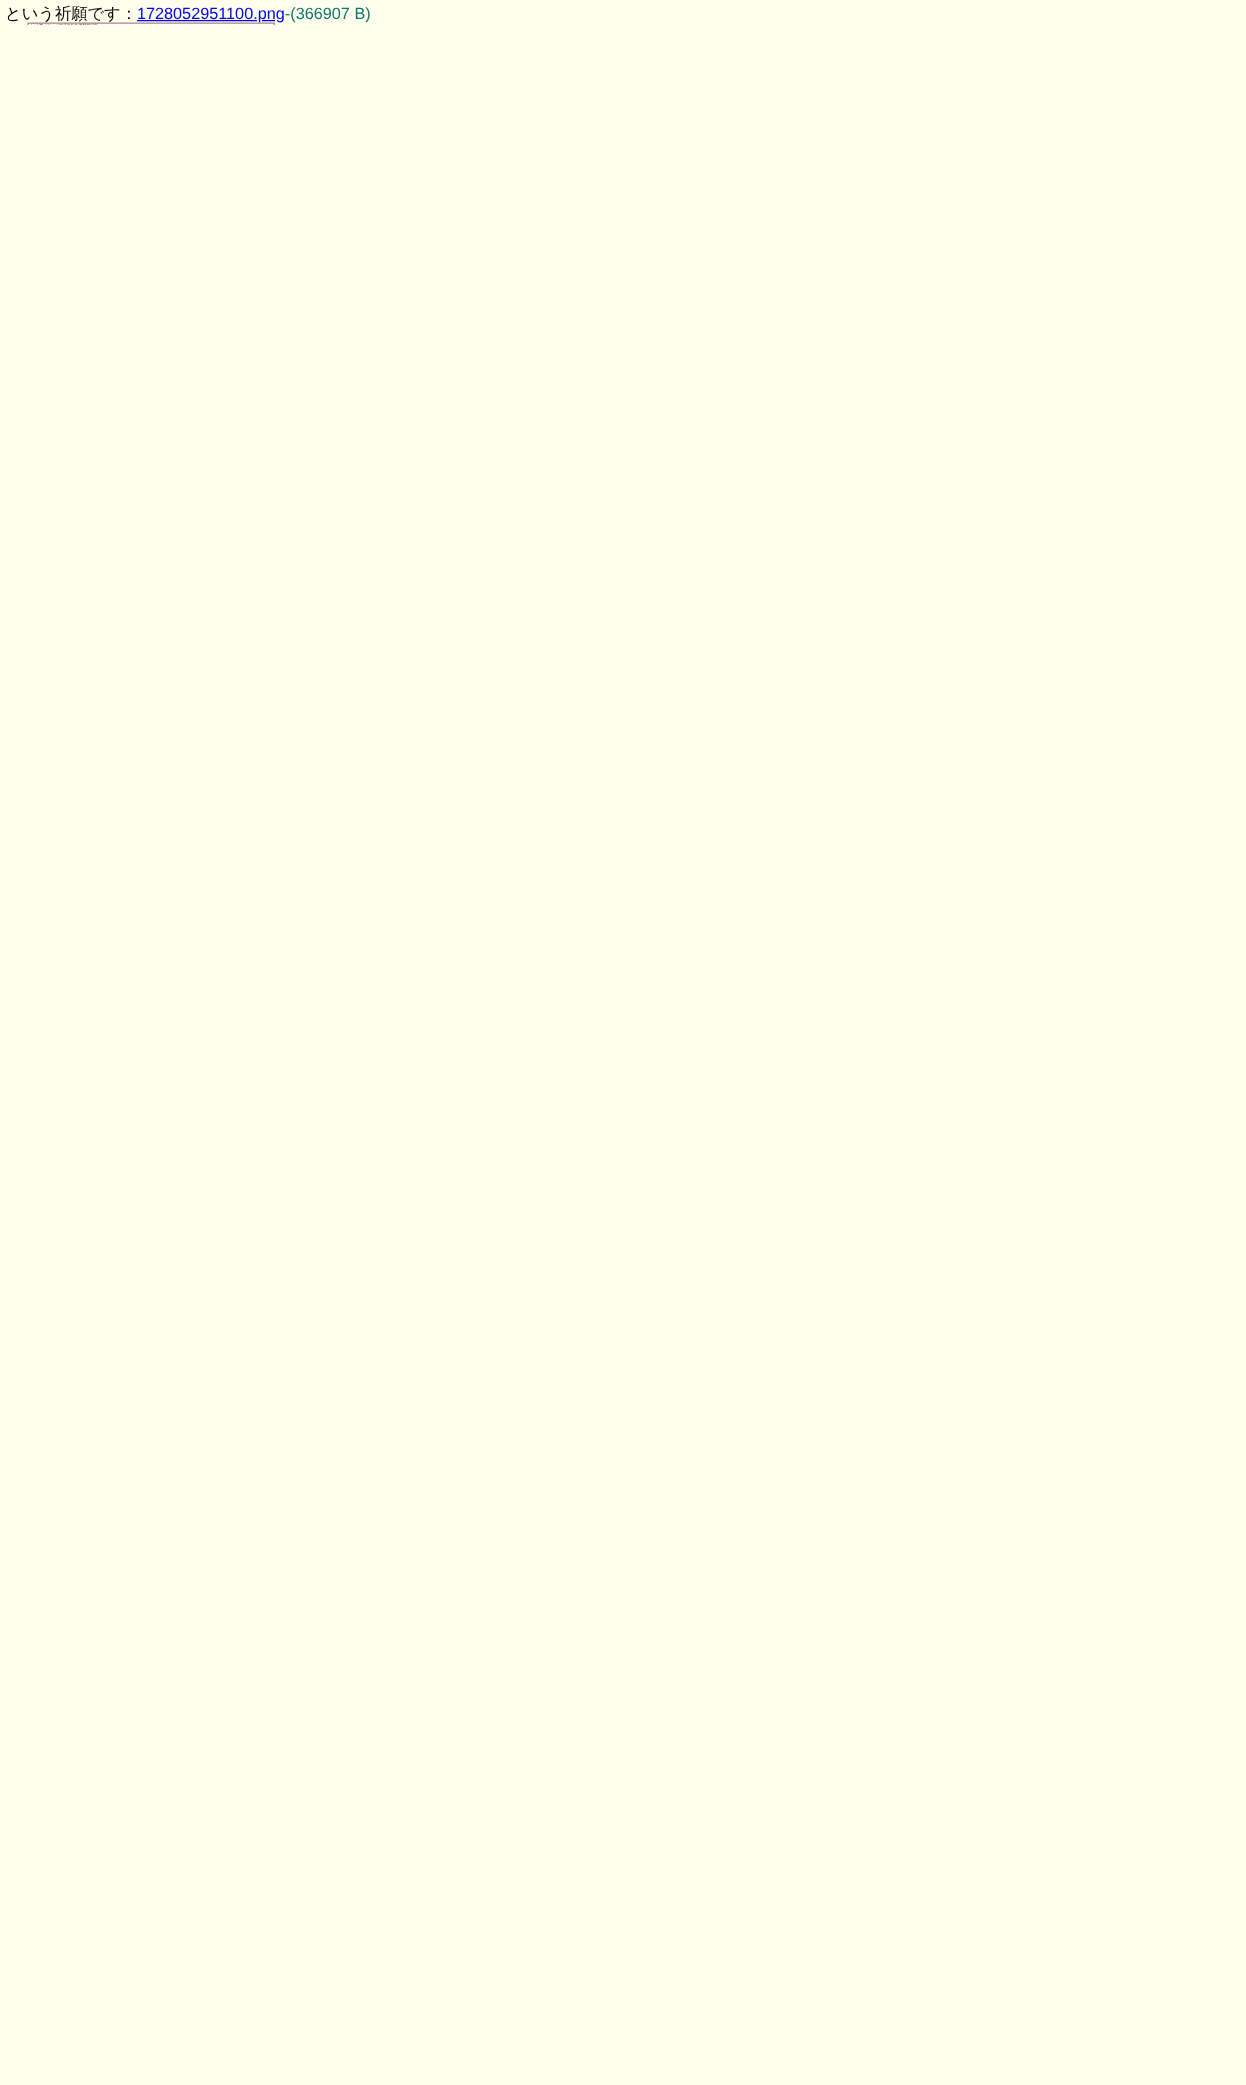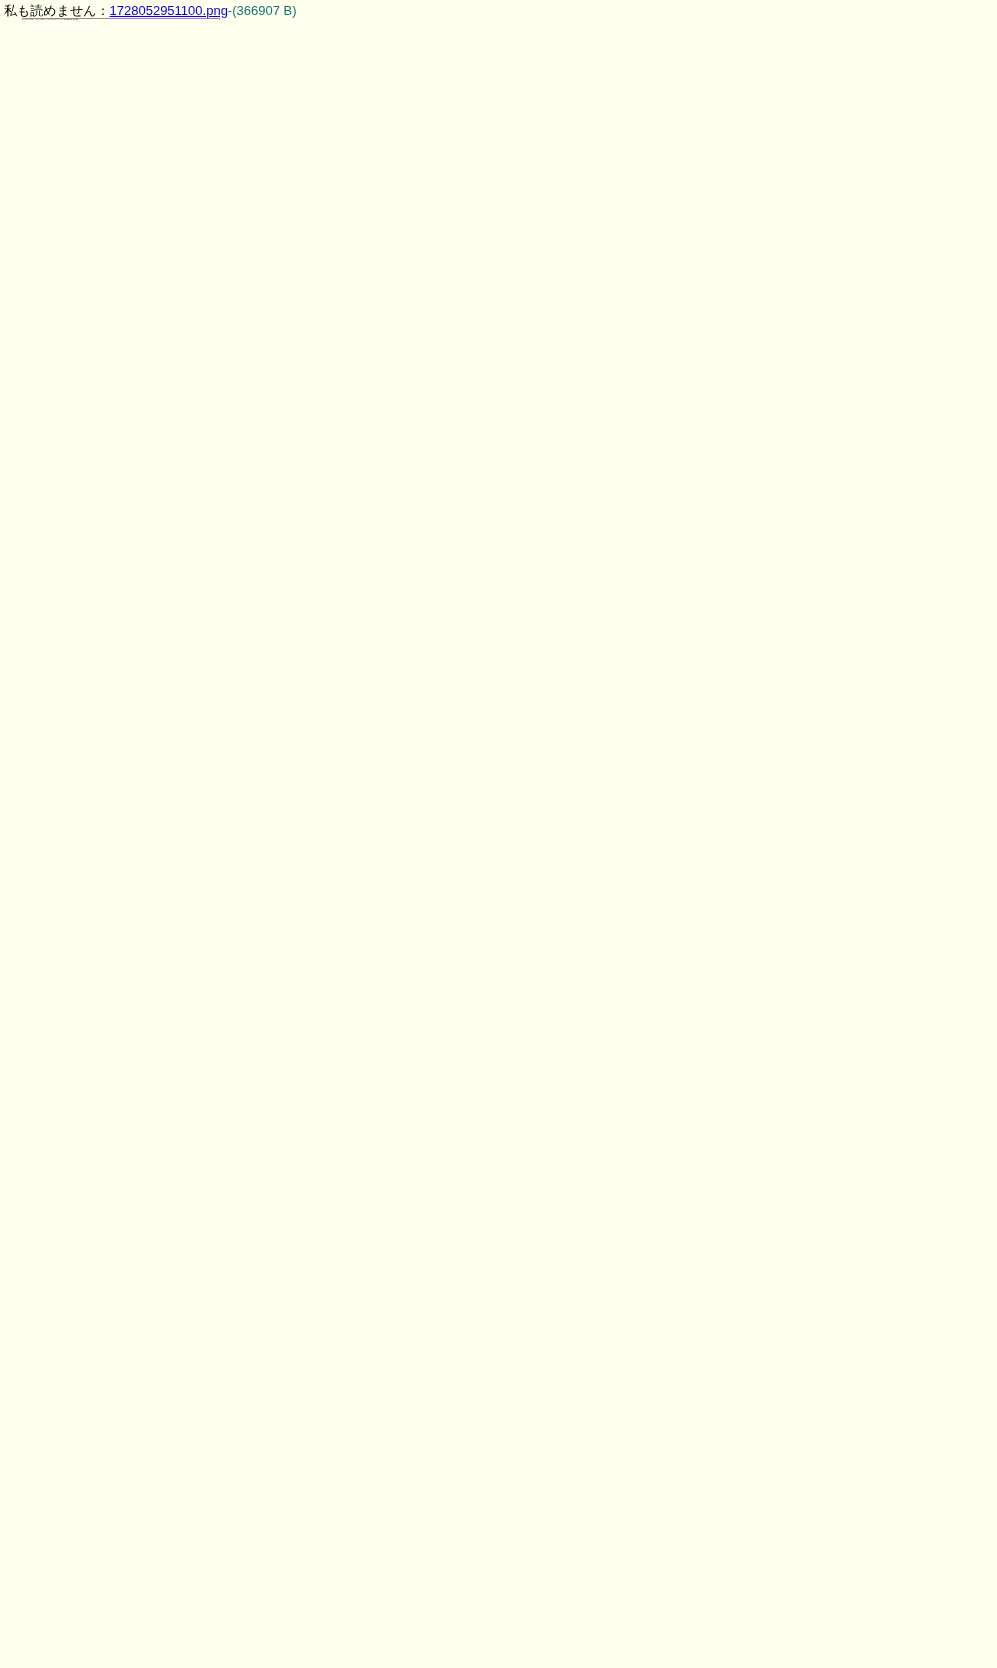--- a/index.html
+++ b/index.html
@@ -79,21 +79,21 @@
     border-radius:2px;
   }
   .blue-link{color:#0000ee;text-decoration:underline;}
 </style>
 </head>
 <body>
 
 <div class="wrap">
 
   <div class="filebar">
-    <span>私も読めません：</span><a href="#">1728052951100.png</a><span class="size">-(366907 B)</span>
+    <span>という祈願です：</span><a href="#">1728052951100.png</a><span class="size">-(366907 B)</span>
   </div>
 
   <div class="thumb">
     <span class="tline">ウマ娘 プリティーダービー 新時代の扉</span>
     <div class="tart"></div>
     <div class="tstrip"></div>
     <span class="tline">ウマ娘劇場版より</span>
     <div class="tband">
       <span>『劇場版ウマ娘 プリティーダービー 新時代の扉』が興行収入10億円を突破した。</span>
     </div>

